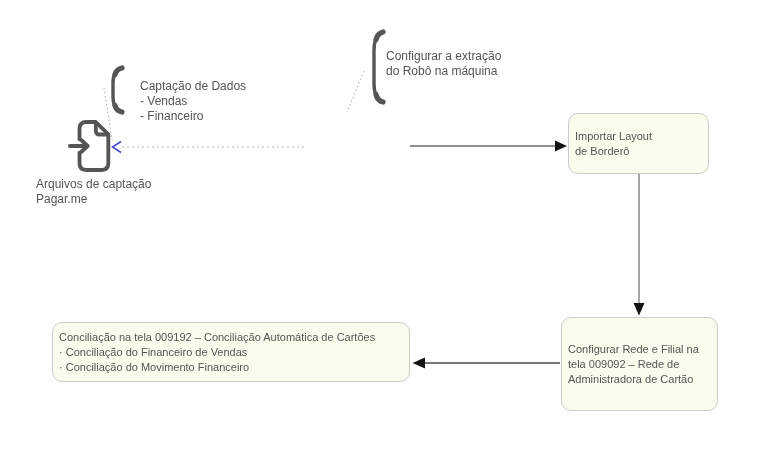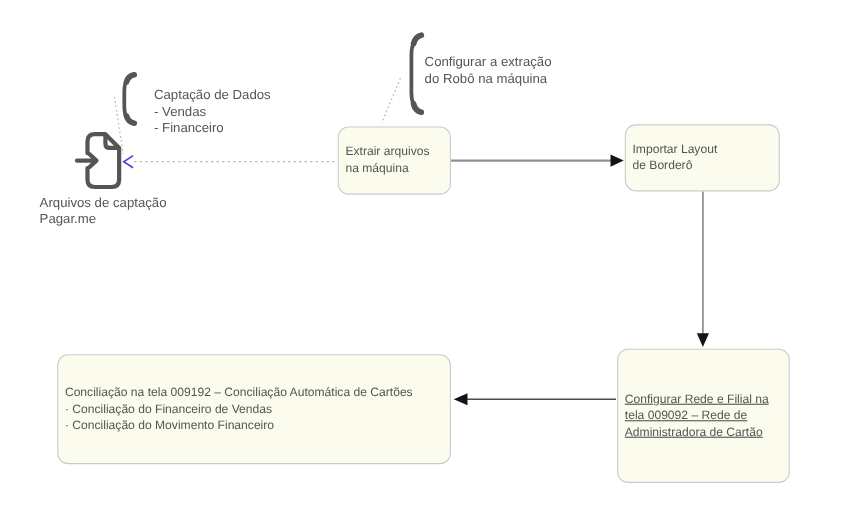--- a/index.html
+++ b/index.html
@@ -10,22 +10,22 @@
   .layer { position:absolute; left:0; top:0; width:777px; height:470px; pointer-events:none; }
   .node {
     position:absolute; box-sizing:border-box;
     background:#fbfbee; border:1px solid #cccccc; border-radius:10px;
     color:#555555; font-size:11px; line-height:15px;
     display:flex; flex-direction:column; justify-content:center; align-items:flex-start;
     text-align:center; padding:4px 6px;
   }
   #node-extrair      { left:307px; top:115px; width:103px; height:62px; }
   #node-importar     { left:568px; top:113px; width:141px; height:61px; }
-  #node-configurar   { left:561px; top:317px; width:157px; height:122px;text-decoration:underline; }
-  #node-conciliacao  { left:52px;  top:322px; width:358px; height:100px; }
+  #node-configurar   { left:561px; top:317px; width:157px; height:94px; }
+  #node-conciliacao  { left:52px;  top:322px; width:358px; height:60px; }
   .caption { position:absolute; color:#555555; font-size:12px; line-height:15px; }
   #source-label        { left:36px;  top:177px; }
   #annotation-captacao { left:140px; top:79px; }
   #annotation-robo     { left:386px; top:49px; }
   .abs { position:absolute; }
   #file-icon     { left:68px;  top:116px; width:48px; height:60px; }
   #brace-captacao{ left:106px; top:64px;  width:22px; height:52px; }
   #brace-robo    { left:368px; top:28px;  width:20px; height:78px; }
 </style>
 </head>
@@ -79,24 +79,20 @@
   <svg id="brace-robo" class="abs" viewBox="0 0 20 78">
     <path d="M15 4 C8 7 6 14 6 22 L6 56 C6 64 8 71 15 74" fill="none" stroke="#555555" stroke-width="3.4" stroke-linecap="round"></path>
     <path d="M15 4 C11 5 9 7.5 8 11.5" fill="none" stroke="#555555" stroke-width="5.2" stroke-linecap="round"></path>
     <path d="M15 74 C11 73 9 70.5 8 66.5" fill="none" stroke="#555555" stroke-width="5.2" stroke-linecap="round"></path>
   </svg>
   <div id="annotation-robo" class="caption">
     <div>Configurar a extração</div>
     <div>do Robô na máquina</div>
   </div>
 
-  <div id="node-extrair" class="node">
-    <div>Extrair arquivos</div>
-    <div>na máquina</div>
-  </div>
 
   <div id="node-importar" class="node">
     <div>Importar Layout</div>
     <div>de Borderô</div>
   </div>
 
   <div id="node-configurar" class="node">
     <div>Configurar Rede e Filial na</div>
     <div>tela 009092 – Rede de</div>
     <div>Administradora de Cartão</div>

